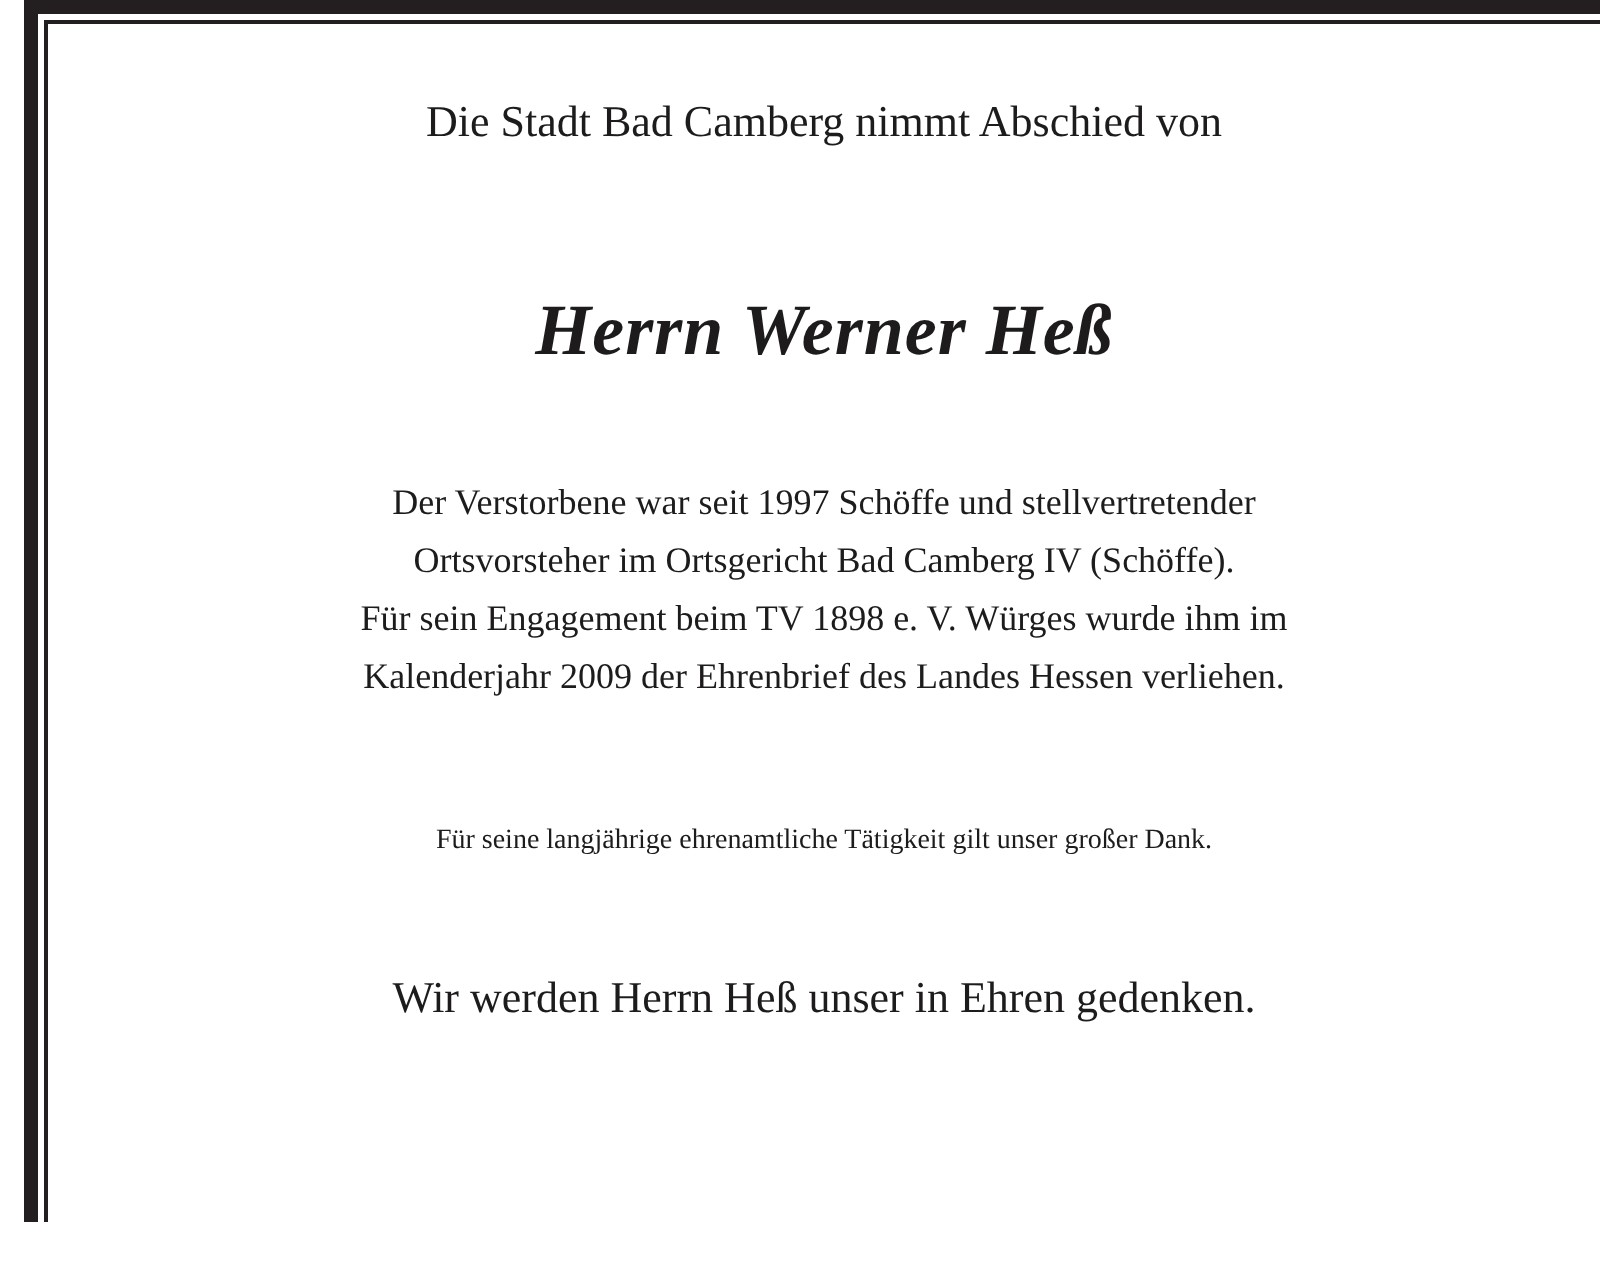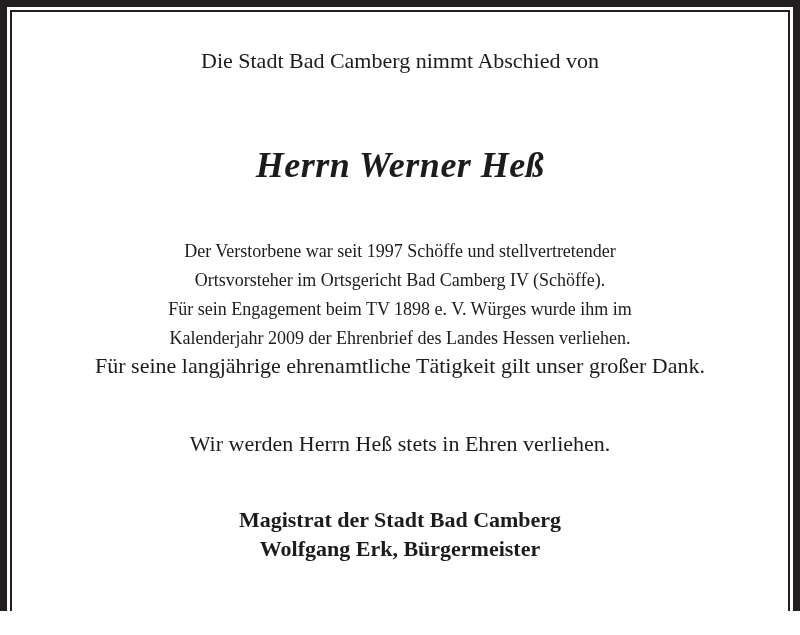--- a/index.html
+++ b/index.html
@@ -5,20 +5,21 @@
   * { box-sizing: border-box; }
   html, body {
     margin: 0;
     padding: 0;
     background: #ffffff;
   }
   .page {
     width: 800px;
     height: 611px;
     background: #ffffff;
+    padding-left: 12px;
   }
   .frame-outer {
     width: 800px;
     height: 635px;
     border: 7px solid #231f20;
     padding: 3px;
     background: #ffffff;
   }
   .frame-inner {
     width: 100%;
@@ -42,21 +43,22 @@
     font-weight: bold;
     letter-spacing: 0.5px;
     font-style: italic;
   }
   .body-block {
     margin-top: 47px;
     font-size: 18px;
     line-height: 29px;
   }
   .thanks-line {
-    font-size: 22px;
+    margin-top: 55px;
+    font-size: 14px;
     line-height: 26px;
   }
   .remembrance-line {
     margin-top: 52px;
     font-size: 22px;
     line-height: 26px;
   }
   .signature-block {
     margin-top: 48px;
     font-size: 22px;
@@ -77,22 +79,18 @@
 
       <div class="body-block">
         <div>Der Verstorbene war seit 1997 Schöffe und stellvertretender</div>
         <div>Ortsvorsteher im Ortsgericht Bad Camberg IV (Schöffe).</div>
         <div>Für sein Engagement beim TV 1898 e. V. Würges wurde ihm im</div>
         <div>Kalenderjahr 2009 der Ehrenbrief des Landes Hessen verliehen.</div>
       </div>
 
       <div class="thanks-line">Für seine langjährige ehrenamtliche Tätigkeit gilt unser großer Dank.</div>
 
-      <div class="remembrance-line">Wir werden Herrn Heß stets in Ehren verliehen.</div>
+      <div class="remembrance-line">Wir werden Herrn Heß unser in Ehren gedenken.</div>
 
-      <div class="signature-block">
-        <div>Magistrat der Stadt Bad Camberg</div>
-        <div>Wolfgang Erk, Bürgermeister</div>
-      </div>
 
     </div>
   </div>
 </div>
 
 </body></html>

